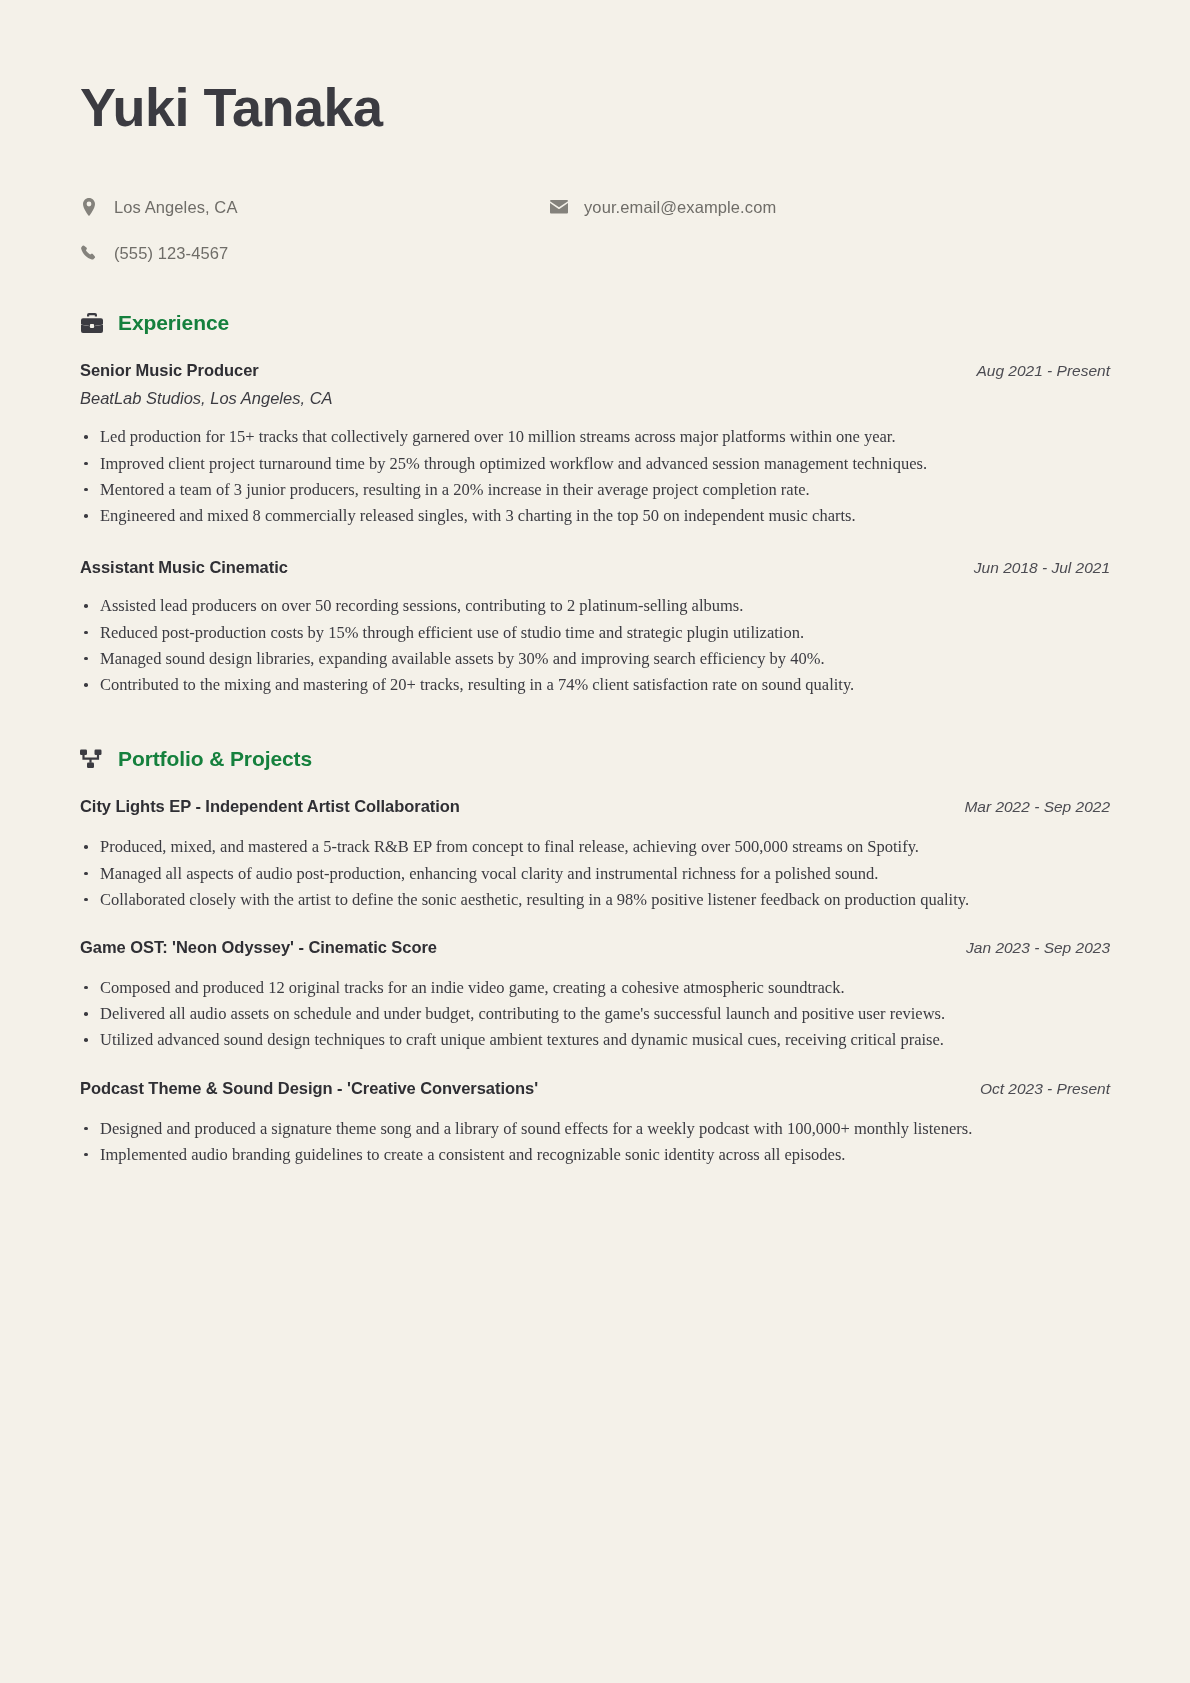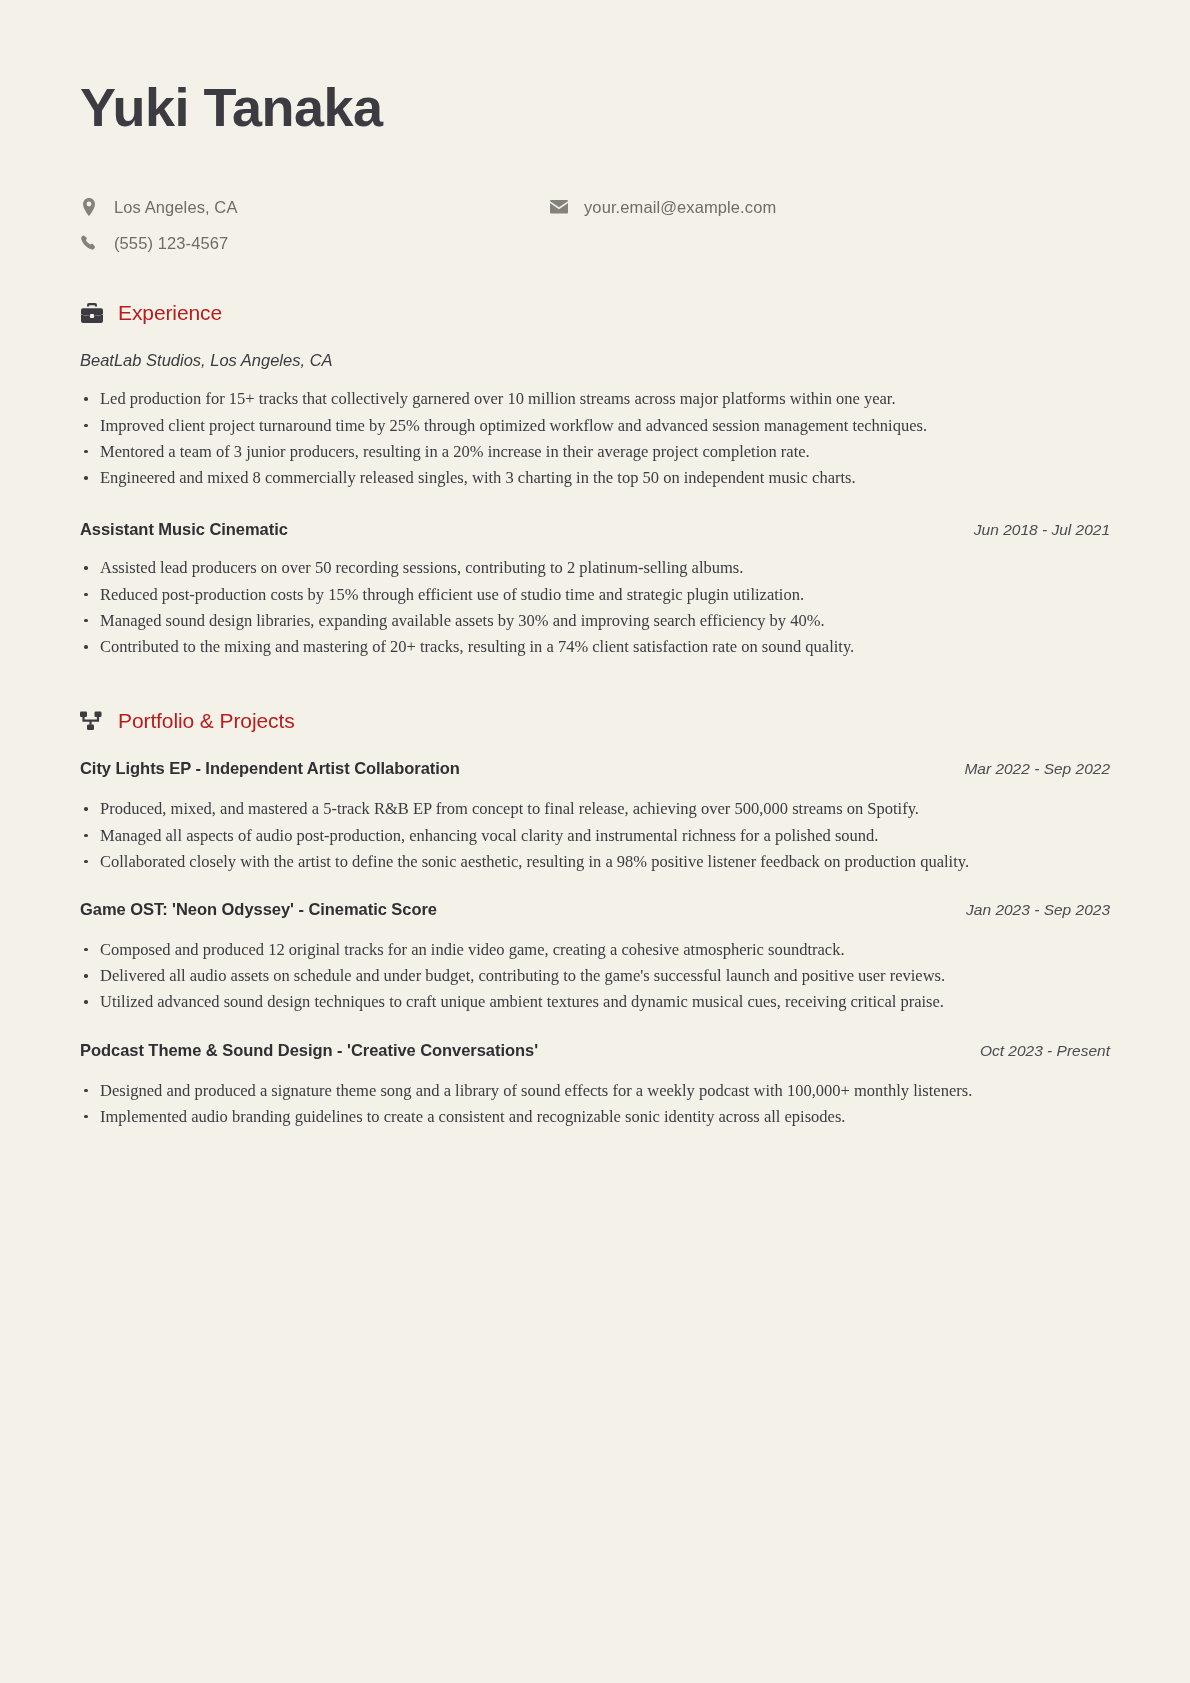--- a/index.html
+++ b/index.html
@@ -34,21 +34,21 @@
   }
 
   .contact-block {
     margin-top: 58px;
     display: flex;
     align-items: flex-start;
   }
   .contact-col {
     display: flex;
     flex-direction: column;
-    gap: 12px;
+    gap: 22px;
   }
   .contact-col.left { width: 470px; }
   .contact-row {
     display: flex;
     align-items: center;
     gap: 16px;
     height: 24px;
   }
   .contact-icon {
     width: 18px;
@@ -80,23 +80,23 @@
     height: 24px;
     display: flex;
     align-items: center;
     justify-content: center;
     color: #3b3b41;
     flex: none;
   }
   .section-icon svg { display: block; }
   .section-title {
     font-size: 21px;
-    font-weight: 400;
+    font-weight: 700;
     letter-spacing: -0.1px;
-    color: #b91c1c;
+    color: #15803d;
   }
 
   
   .entry { margin-bottom: 22px; }
   .entry:last-child { margin-bottom: 0; }
 
   .entry-top {
     display: flex;
     justify-content: space-between;
     align-items: baseline;
@@ -199,20 +199,24 @@
         <svg width="22" height="20" viewBox="0 0 22 20" fill="currentColor">
           <path d="M8 0a2 2 0 0 0-2 2v1.5h2.2V2.3h5.6v1.2H16V2a2 2 0 0 0-2-2H8z"></path>
           <path d="M0 7.2v3.3c0 .6.4 1.1 1 1.2l8 1.4v-1.3a.7.7 0 0 1 .7-.7h2.6a.7.7 0 0 1 .7.7v1.3l8-1.4c.6-.1 1-.6 1-1.2V7.2a2 2 0 0 0-2-2H2a2 2 0 0 0-2 2z"></path>
           <path d="M13 13.3v.9a.7.7 0 0 1-.7.7H9.7a.7.7 0 0 1-.7-.7v-.9l-9-1.6V18a2 2 0 0 0 2 2h18a2 2 0 0 0 2-2v-6.3l-9 1.6z"></path>
         </svg>
       </span>
       <span class="section-title">Experience</span>
     </div>
 
     <div class="entry">
+      <div class="entry-top">
+        <span class="entry-title">Senior Music Producer</span>
+        <span class="entry-date">Aug 2021 - Present</span>
+      </div>
       <div class="entry-sub">BeatLab Studios, Los Angeles, CA</div>
       <ul class="bullets">
         <li>Led production for 15+ tracks that collectively garnered over 10 million streams across major platforms within one year.</li>
         <li>Improved client project turnaround time by 25% through optimized workflow and advanced session management techniques.</li>
         <li>Mentored a team of 3 junior producers, resulting in a 20% increase in their average project completion rate.</li>
         <li>Engineered and mixed 8 commercially released singles, with 3 charting in the top 50 on independent music charts.</li>
       </ul>
     </div>
 
     <div class="entry" style="margin-top:30px;">

